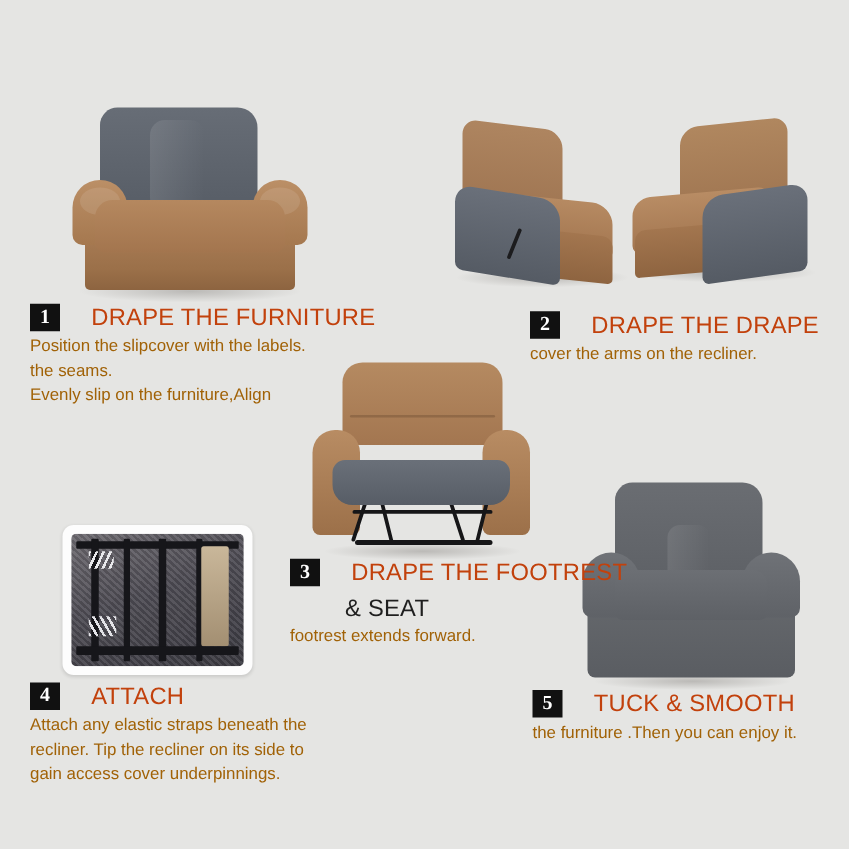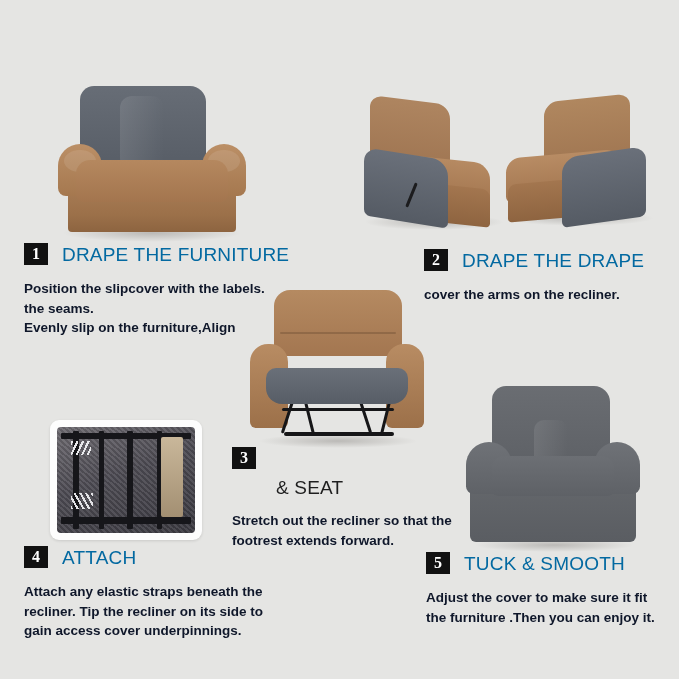--- a/index.html
+++ b/index.html
@@ -32,32 +32,32 @@
   .step{position:absolute;}
   .step-head{display:flex;align-items:center;}
   .badge{
     width:24px;height:22px;background:#111111;color:#ffffff;
     font-family:"Liberation Serif", serif;
     font-size:16px;font-weight:700;
     display:flex;align-items:center;justify-content:center;
     line-height:1;flex:none;
   }
   .step-title{
-    margin-left:14px;
-    font-size:19px;color:#0369a1;font-weight:400;
+    margin-left:25px;
+    font-size:19px;color:#c2410c;font-weight:400;
     letter-spacing:.2px;white-space:nowrap;line-height:1;
   }
   .step-title2{
     font-size:19px;color:#1f1f1f;font-weight:400;
     letter-spacing:.2px;white-space:nowrap;
     margin:9px 0 0 44px;line-height:1;
   }
   .step-body{
-    margin-top:14px;
-    font-size:13.5px;color:#0f172a;line-height:1.46;font-weight:bold;
+    margin-top:2px;
+    font-size:13.5px;color:#a16207;line-height:1.46;
   }
   .step-body div{white-space:nowrap;}
 
   
   .photo{position:absolute;overflow:hidden;}
   .shadow{
     position:absolute;border-radius:50%;
     background:radial-gradient(ellipse at center, rgba(90,85,80,.30) 0%, rgba(90,85,80,0) 70%);
   }
 
@@ -331,24 +331,24 @@
       <div class="step-title">DRAPE THE DRAPE</div>
     </div>
     <div class="step-body">
       <div> cover the arms on the recliner.</div>
     </div>
   </div>
 
   <div class="step" style="left:232px;top:447px;">
     <div class="step-head">
       <div class="badge">3</div>
+      <div class="step-title">DRAPE THE FOOTREST</div>
     </div>
     <div class="step-title2">&amp; SEAT</div>
     <div class="step-body">
-      <div>Stretch out the recliner so that the</div>
       <div> footrest extends forward.</div>
     </div>
   </div>
 
   <div class="step" style="left:24px;top:546px;">
     <div class="step-head">
       <div class="badge">4</div>
       <div class="step-title">ATTACH</div>
     </div>
     <div class="step-body">
@@ -357,18 +357,17 @@
       <div>gain access cover underpinnings.</div>
     </div>
   </div>
 
   <div class="step" style="left:426px;top:552px;">
     <div class="step-head">
       <div class="badge">5</div>
       <div class="step-title">TUCK &amp; SMOOTH</div>
     </div>
     <div class="step-body">
-      <div>Adjust the cover to make sure it fit</div>
       <div>the furniture .Then you can enjoy it.</div>
     </div>
   </div>
 
 </div>
 
 </body></html>

